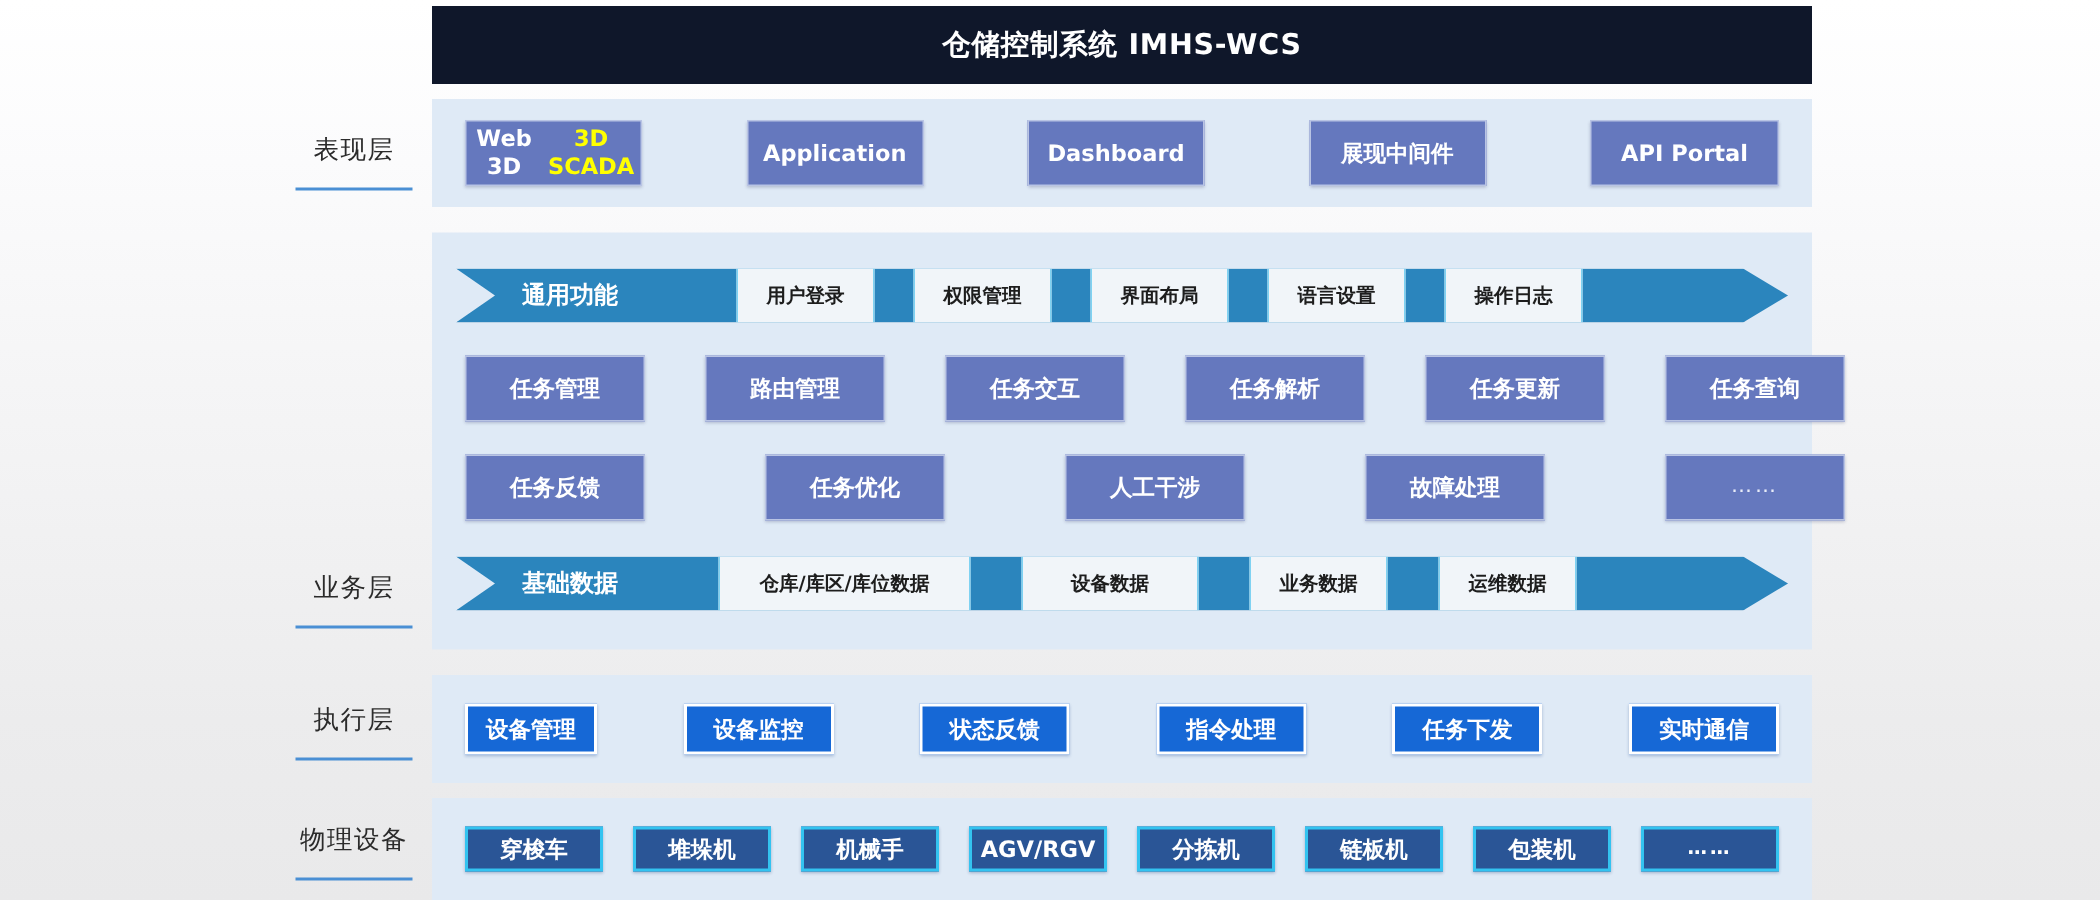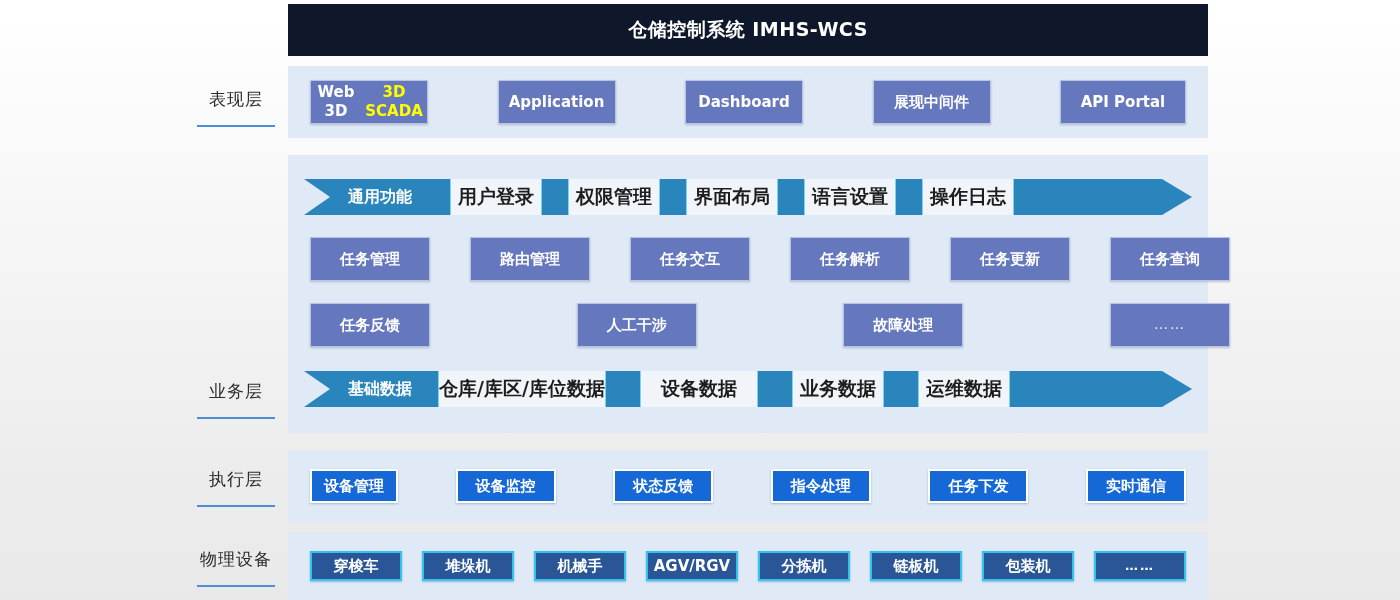--- a/index.html
+++ b/index.html
@@ -61,28 +61,29 @@
     box-shadow:0 1px 2px rgba(20,50,110,.30);
   }
   .bx-dark .dots{letter-spacing:2px;font-size:13px;}
 
   
   .arrow{
     position:relative;height:36px;background:#2b85bd;color:#fff;
     display:flex;align-items:center;
     clip-path:polygon(0 0,calc(100% - 30px) 0,100% 50%,calc(100% - 30px) 100%,0 100%,26px 50%);
     box-shadow:0 1px 2px rgba(30,80,120,.35);
+    gap:41px;
   }
   .arrow-title{
     margin-left:44px;font-size:16px;font-weight:bold;color:#ffffff;white-space:nowrap;
     font-family:"DejaVu Sans","Liberation Sans",sans-serif;
   }
   .chip{
     box-sizing:border-box;height:38px;background:#f1f5f9;border:1px solid #7fd2f2;
-    color:#1d1d1d;font-size:19px;font-weight:bold;
+    color:#1d1d1d;font-size:13px;font-weight:bold;
     display:flex;align-items:center;justify-content:center;white-space:nowrap;
     font-family:"DejaVu Sans","Liberation Sans",sans-serif;
   }
 </style>
 </head>
 <body>
 
 <div class="stage">
 
   <div class="titlebar">
@@ -138,20 +139,21 @@
       <div class="bx bx-purple" style="width:120px">任务管理</div>
       <div class="bx bx-purple" style="width:120px">路由管理</div>
       <div class="bx bx-purple" style="width:120px">任务交互</div>
       <div class="bx bx-purple" style="width:120px">任务解析</div>
       <div class="bx bx-purple" style="width:120px">任务更新</div>
       <div class="bx bx-purple" style="width:120px">任务查询</div>
     </div>
 
     <div class="row" style="margin:22px 22px 0 22px;justify-content:space-between">
       <div class="bx bx-purple" style="width:120px">任务反馈</div>
+      <div class="bx bx-purple" style="width:120px">任务优化</div>
       <div class="bx bx-purple" style="width:120px">人工干涉</div>
       <div class="bx bx-purple" style="width:120px">故障处理</div>
       <div class="bx bx-purple" style="width:120px"><span class="dots">……</span></div>
     </div>
 
     <div class="arrow" style="margin:24px 10px 0 16px;width:888px">
       <span class="arrow-title">基础数据</span>
       <div style="display:flex;gap:34px;margin-left:26px">
         <div class="chip" style="width:168px">仓库/库区/库位数据</div>
         <div class="chip" style="width:118px">设备数据</div>

